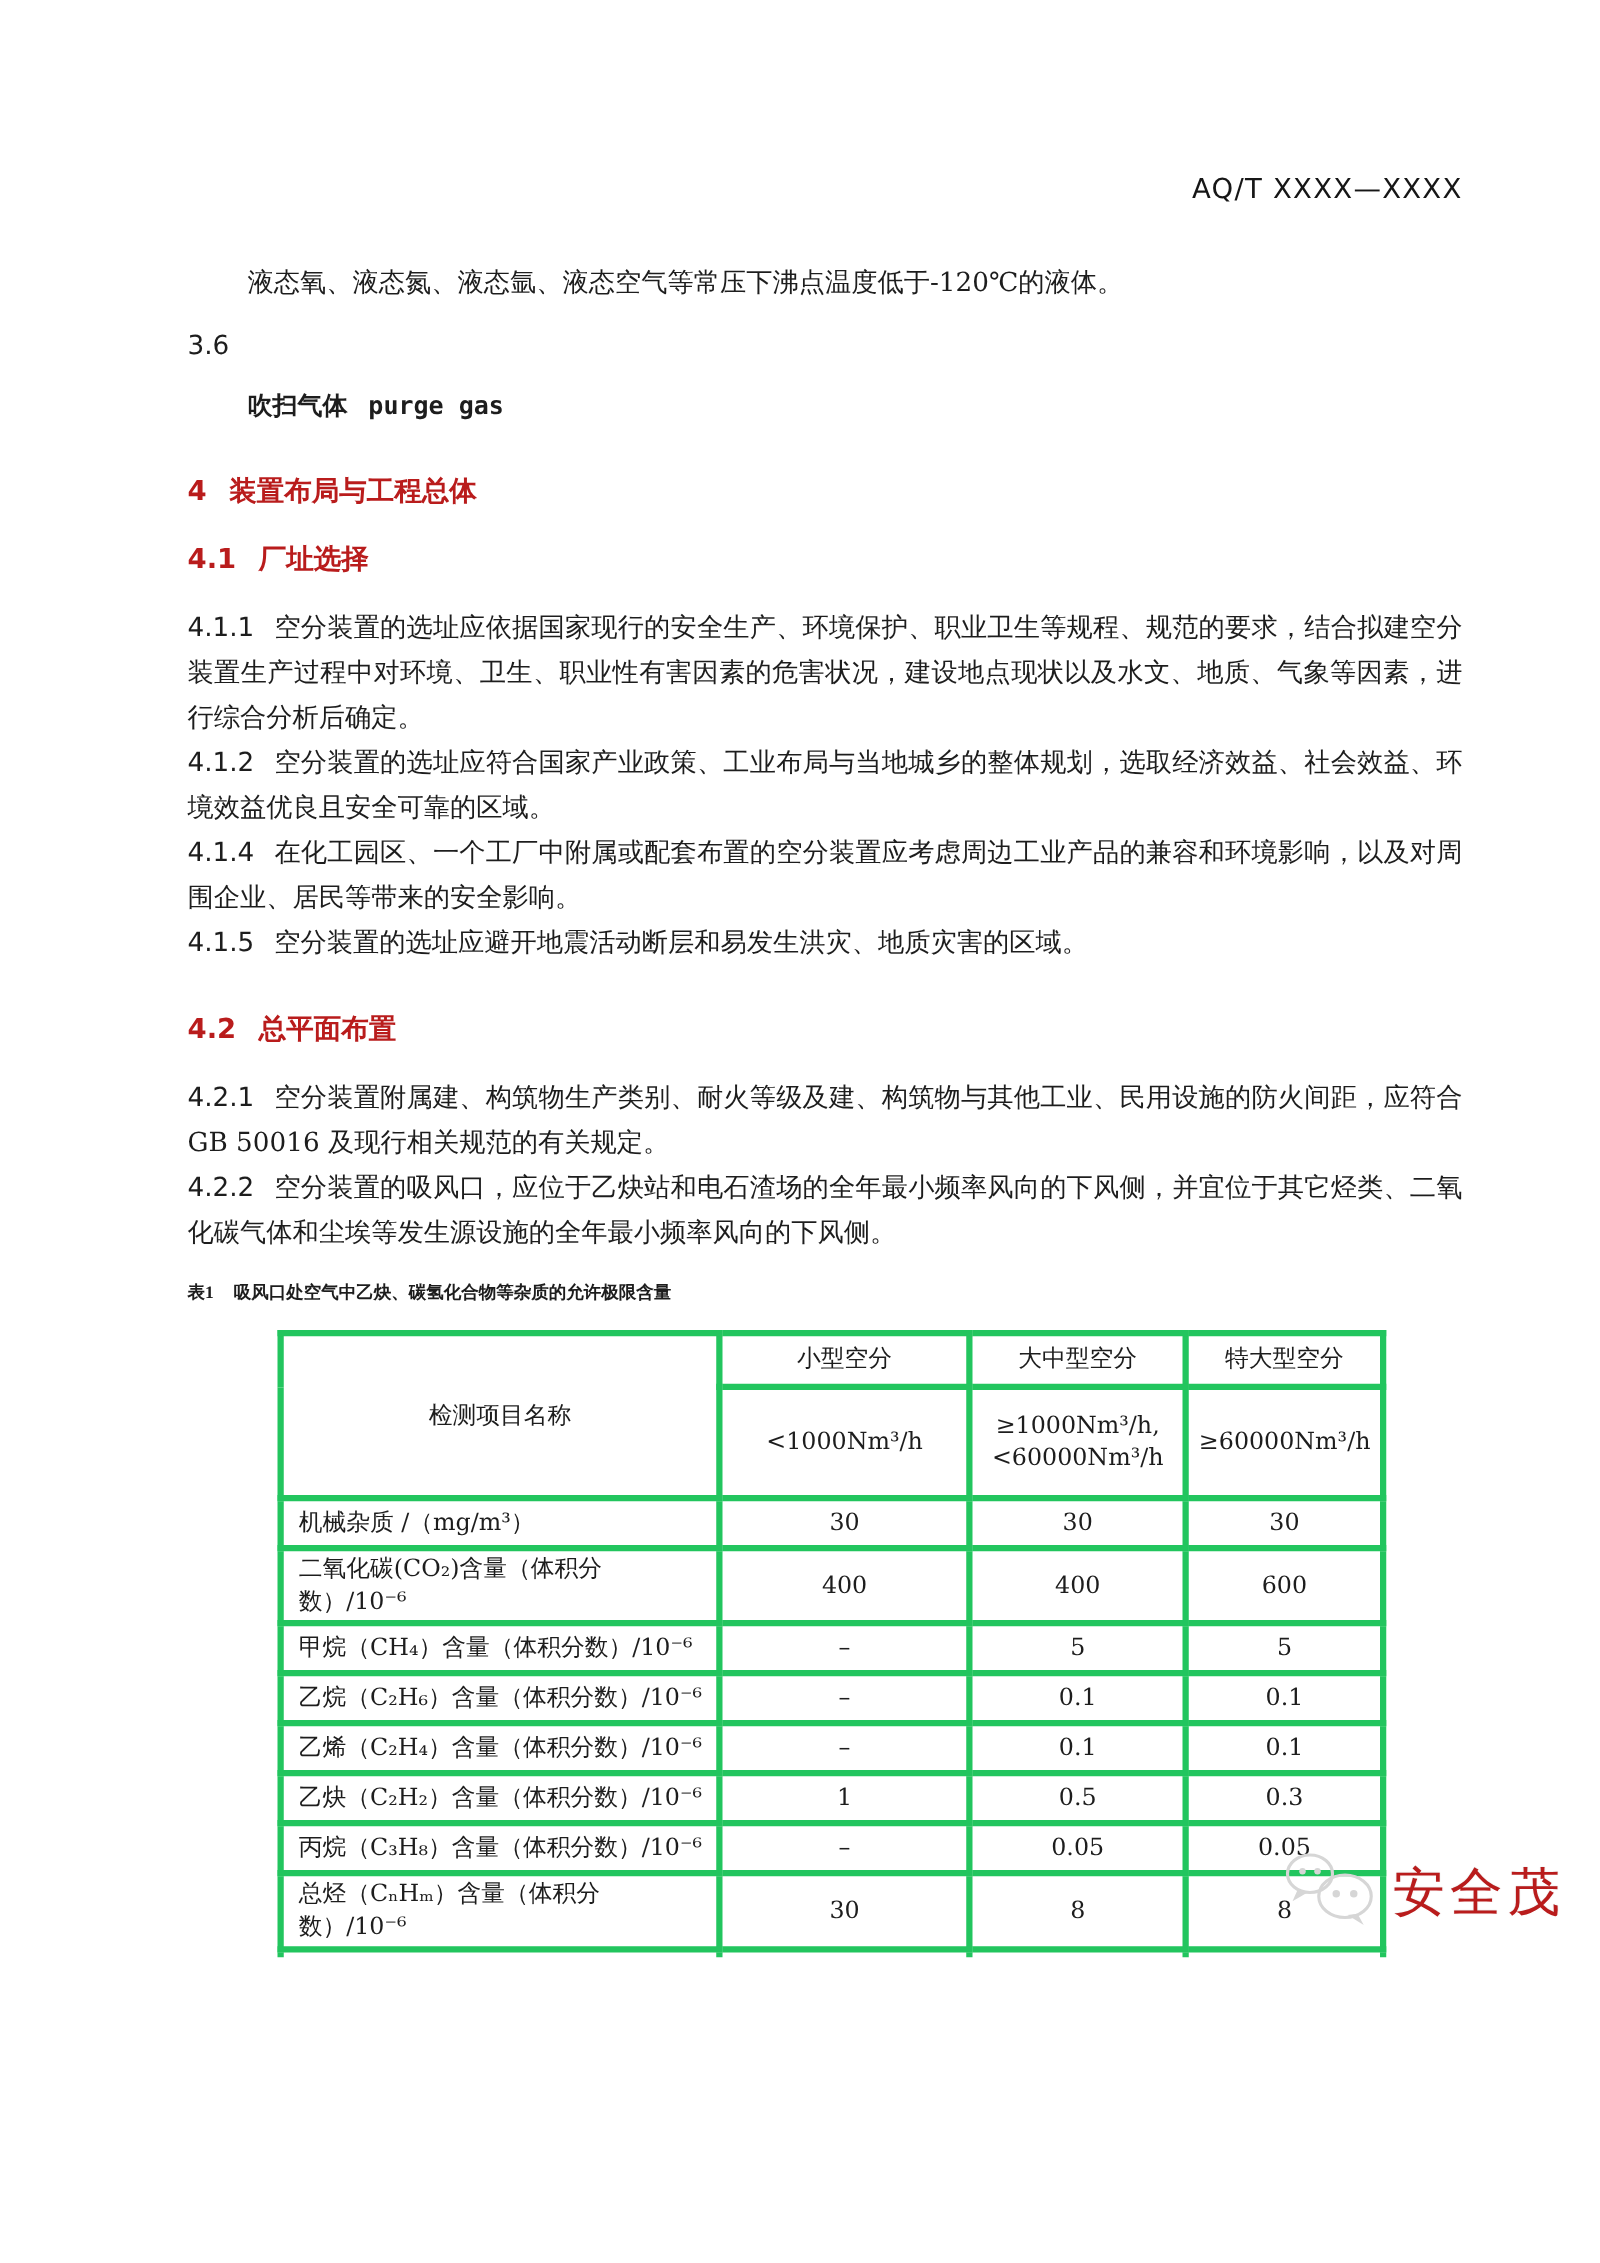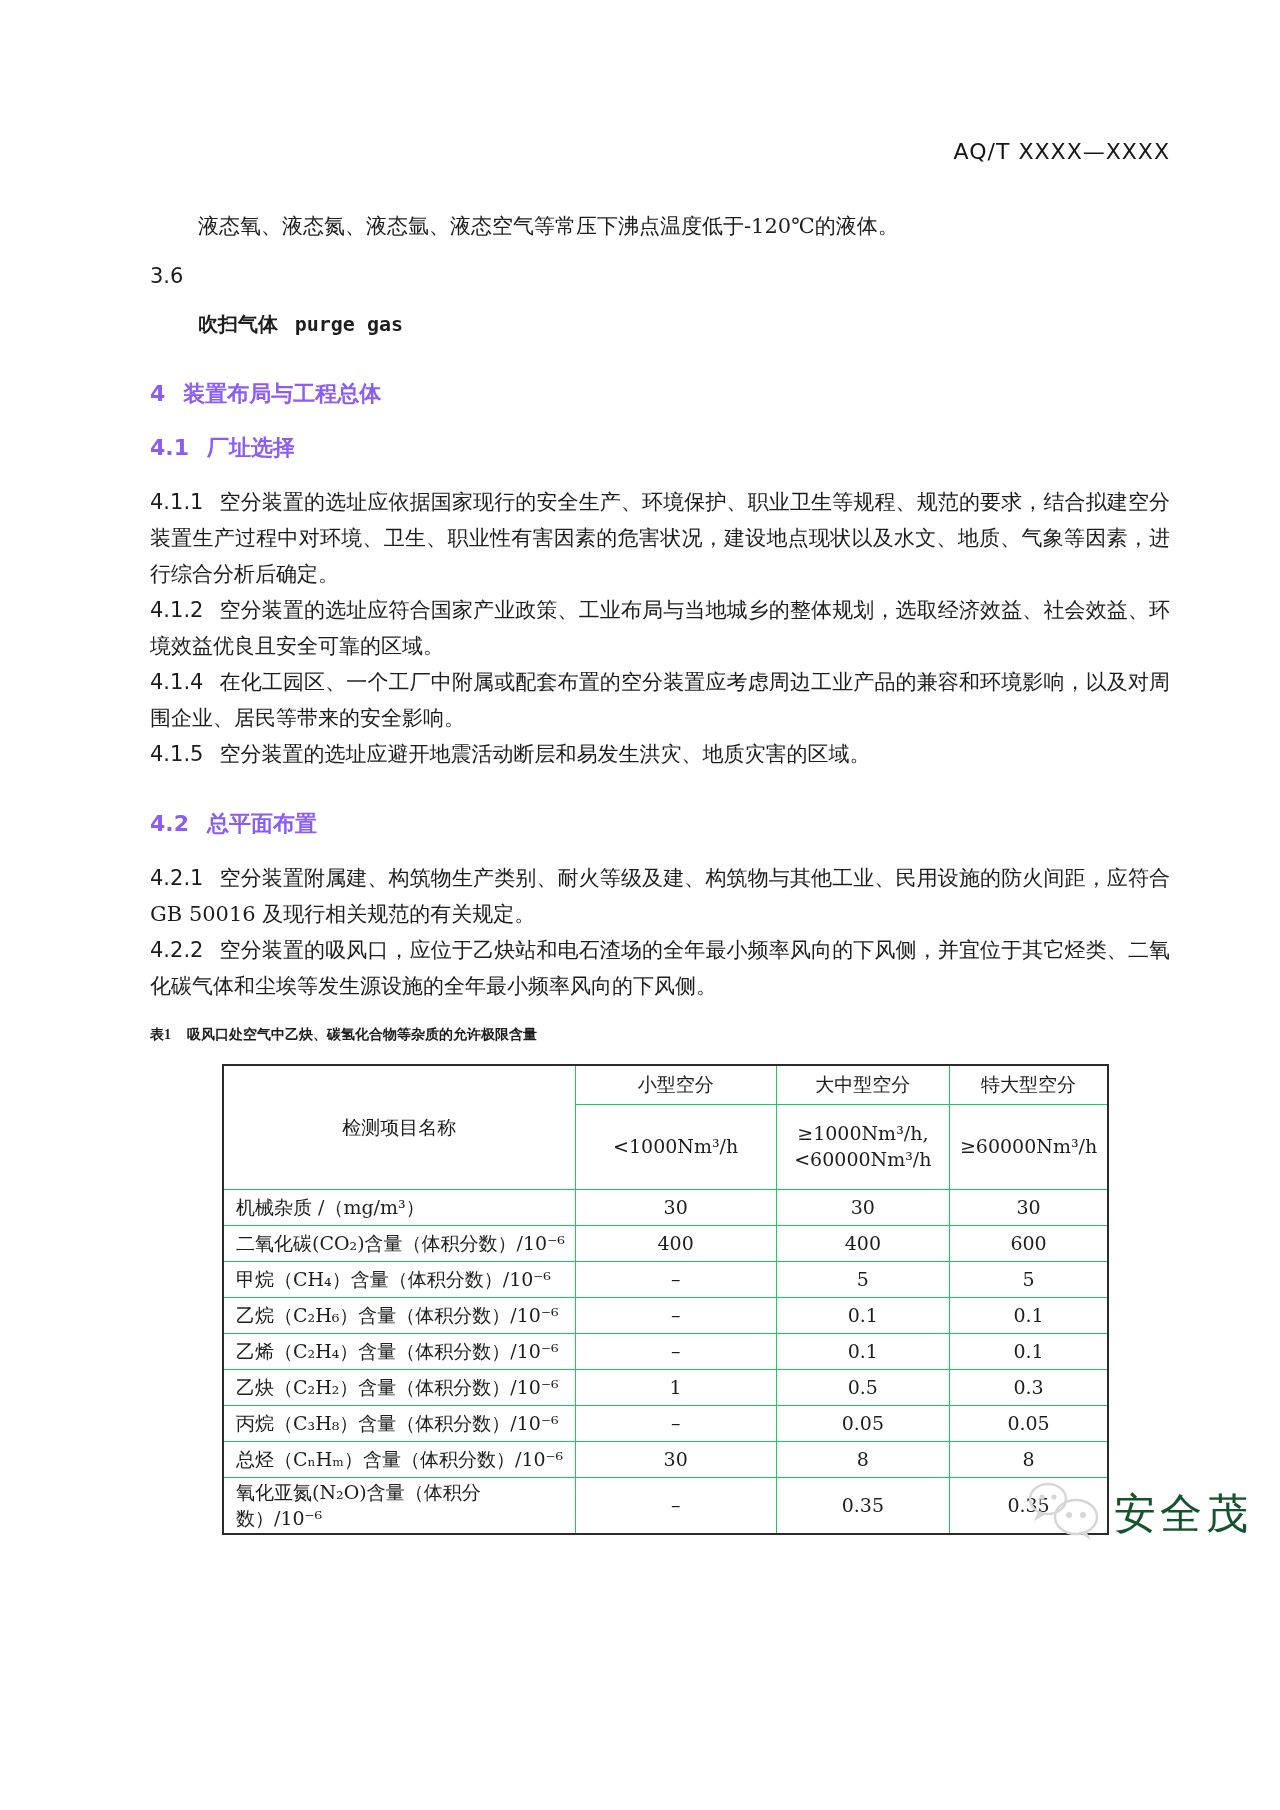--- a/index.html
+++ b/index.html
@@ -36,21 +36,21 @@
     font-family:"DejaVu Sans","Liberation Sans",sans-serif;
     font-weight:bold;font-size:20px;
   }
   .term-en{
     font-family:"DejaVu Sans Mono","Liberation Mono",monospace;
     font-weight:bold;font-size:20px;margin-left:10px;
   }
   .heading{
     font-family:"DejaVu Sans","Liberation Sans",sans-serif;
     font-weight:bold;font-size:22px;line-height:36px;
-    color:#8b5cf6;
+    color:#b91c1c;
   }
   .h-l1{margin-top:34px;}
   .h-l2{margin-top:18px;}
   .heading .h-num{margin-right:18px;}
   .clause{line-height:36px;text-align:justify;}
   .first-clause{margin-top:18px;}
   .cnum{
     font-family:"DejaVu Sans","Liberation Sans",sans-serif;
     margin-right:16px;white-space:nowrap;
   }
@@ -68,21 +68,21 @@
     table-layout:fixed;
     font-size:19px;
     color:#1d1d1d;
     border:2px solid #2b2b2b;
   }
   table.t1 col.c-item{width:39.8%;}
   table.t1 col.c-small{width:22.7%;}
   table.t1 col.c-medium{width:19.6%;}
   table.t1 col.c-xlarge{width:17.9%;}
   table.t1 th,table.t1 td{
-    border:1px solid #22c55e;
+    border:5px solid #22c55e;
     font-weight:normal;
     padding:2px 8px;
     line-height:1.35;
     text-align:center;
     vertical-align:middle;
     overflow:hidden;
   }
   table.t1 thead tr.group-row th{height:34px;}
   table.t1 thead tr.sub-row th{height:80px;}
   table.t1 tbody td{height:31px;}
@@ -95,21 +95,21 @@
   }
   .watermark{
     position:absolute;
     right:28px;bottom:18px;
     display:flex;align-items:center;
     color:#d8d8d8;
   }
   .watermark-text{
     font-family:"DejaVu Sans","Liberation Sans",sans-serif;
     font-size:42px;letter-spacing:4px;
-    color:#14532d;
+    color:#b91c1c;
     text-shadow:0 1px 0 #ffffff,0 0 1px #c4c4c4;
   }
   .wm-icon{margin-right:8px;}
 </style>
 </head>
 <body>
 
 <div class="page">
 
   <div class="doc-header">AQ/T XXXX—XXXX</div>

